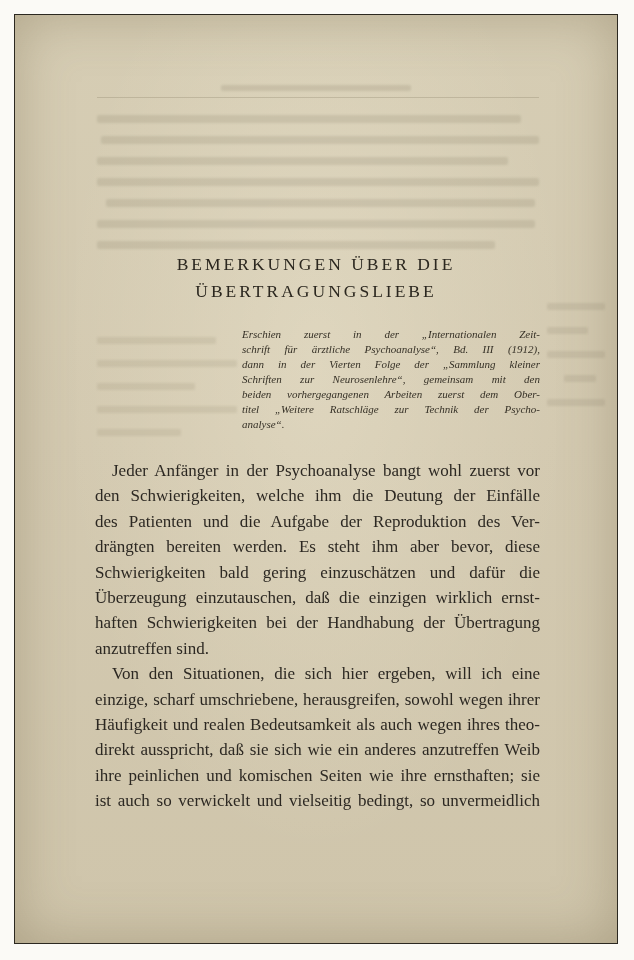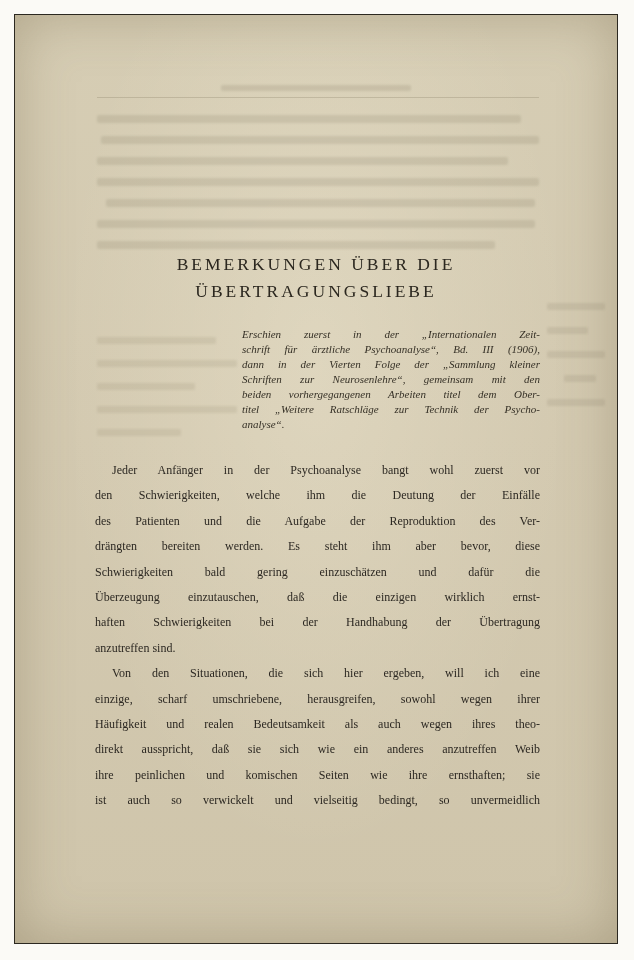--- a/index.html
+++ b/index.html
@@ -60,21 +60,21 @@
   .source-note{
     margin:22px 77px 0 auto;
     width:298px;
     font-style:italic;
     font-size:11px;
     color:#353026;
   }
   .source-note .jline{line-height:15px;}
   .body-text{
     margin:26px 77px 0 80px;
-    font-size:12px;
+    font-size:17px;
     color:#2c2822;
   }
   .jline{
     line-height:25.4px;
     text-align:justify;
     text-align-last:justify;
     text-justify:inter-word;
     white-space:normal;
   }
   .jline.last{text-align-last:left;}
@@ -114,24 +114,24 @@
 
   <div class="content">
 
     <h1 class="title">
       <span>BEMERKUNGEN ÜBER DIE</span>
       <span>ÜBERTRAGUNGSLIEBE</span>
     </h1>
 
     <div class="source-note">
         <div class="jline">Erschien zuerst in der „Internationalen Zeit-</div>
-        <div class="jline">schrift für ärztliche Psychoanalyse“, Bd. III (1906),</div>
+        <div class="jline">schrift für ärztliche Psychoanalyse“, Bd. III (1912),</div>
         <div class="jline">dann in der Vierten Folge der „Sammlung kleiner</div>
         <div class="jline">Schriften zur Neurosenlehre“, gemeinsam mit den</div>
-        <div class="jline">beiden vorhergegangenen Arbeiten titel dem Ober-</div>
+        <div class="jline">beiden vorhergegangenen Arbeiten zuerst dem Ober-</div>
         <div class="jline">titel „Weitere Ratschläge zur Technik der Psycho-</div>
         <div class="jline last">analyse“.</div>
       </div>
 
     <div class="body-text">
       <div class="para">
           <div class="jline indent">Jeder Anfänger in der Psychoanalyse bangt wohl zuerst vor</div>
           <div class="jline">den Schwierigkeiten, welche ihm die Deutung der Einfälle</div>
           <div class="jline">des Patienten und die Aufgabe der Reproduktion des Ver-</div>
           <div class="jline">drängten bereiten werden. Es steht ihm aber bevor, diese</div>

